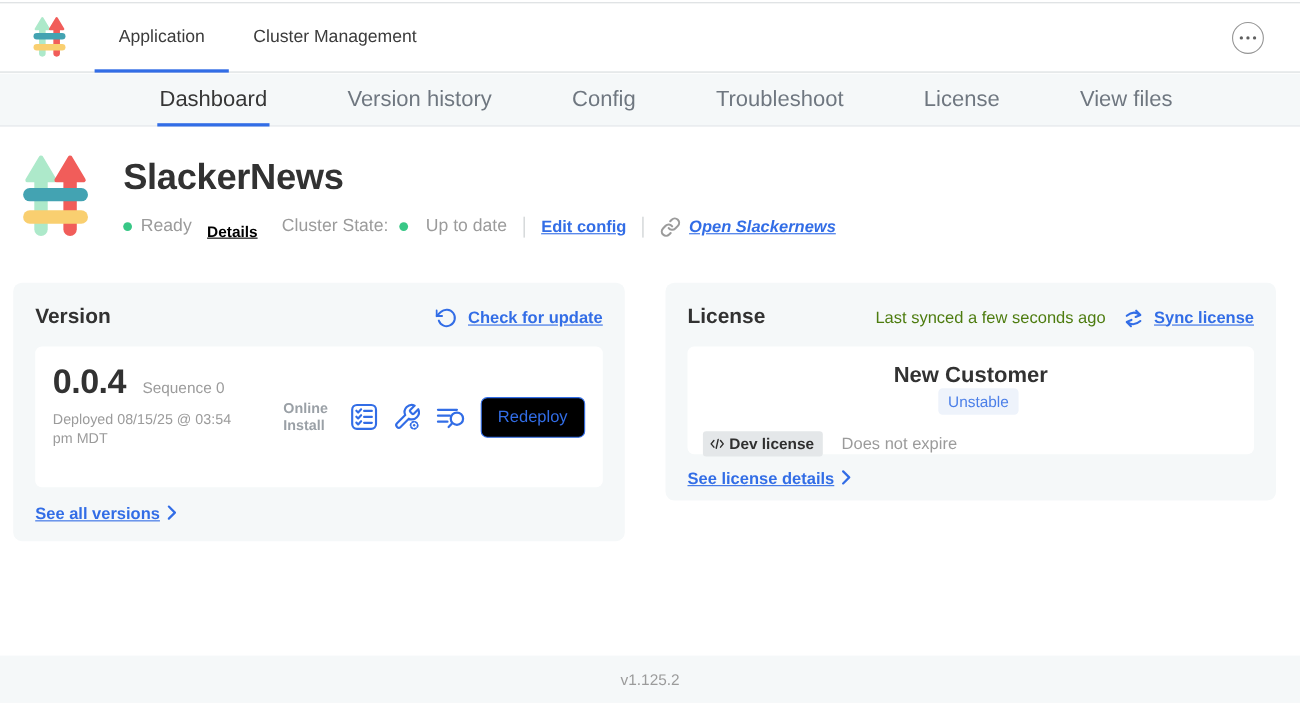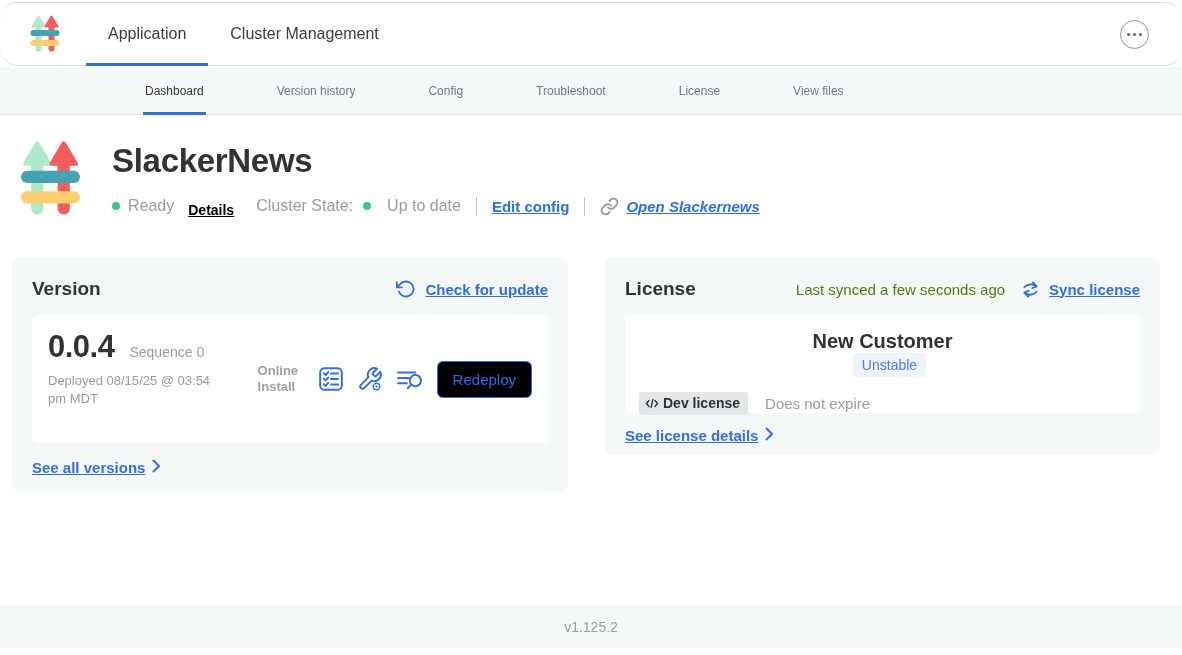--- a/index.html
+++ b/index.html
@@ -8,21 +8,21 @@
     position:relative; background:#ffffff; overflow:hidden;
     font-family:"Liberation Sans","DejaVu Sans",sans-serif; color:#323232;
     -webkit-font-smoothing:antialiased;
   }
   a { cursor:pointer; }
 
   
   .navbar {
     position:absolute; top:2px; left:0; right:0; height:64px; background:#fff;
     border-top:1px solid #d9dddf; border-bottom:1px solid #d6dbdd;
-    display:flex; align-items:center;border-radius:18px;
+    display:flex; align-items:center;
   }
   .nav-logo { margin-left:30px; flex:0 0 auto; display:flex; }
   .nav-tabs { display:flex; align-self:stretch; margin-left:26px; }
   .nav-tab {
     position:relative; display:flex; align-items:center; padding:0 22px;
     font-size:16px; font-weight:500; color:#3b3b3b; cursor:pointer; white-space:nowrap;
   }
   .nav-tab.active::after {
     content:""; position:absolute; left:0; right:0; bottom:-1px; height:3px; background:#326de6;
   }
@@ -33,21 +33,21 @@
   }
   .ellipsis-btn i { width:3px; height:3px; border-radius:50%; background:#5f5f5f; display:block; }
 
   
   .subnav {
     position:absolute; top:67px; left:0; right:0; height:48px; background:#f5f8f9;
     border-bottom:1px solid #e3e7e9; display:flex; padding-left:145px;
   }
   .subnav-tab {
     position:relative; display:flex; align-items:center; margin-right:73px;
-    font-size:12px; color:#6f7780; cursor:pointer; white-space:nowrap;
+    font-size:20px; color:#6f7780; cursor:pointer; white-space:nowrap;
   }
   .subnav-tab.active { color:#363636; }
   .subnav-tab.active::after {
     content:""; position:absolute; left:-2px; right:-2px; bottom:-1px; height:3px; background:#326de6;
   }
 
   
   .hero-logo { position:absolute; left:20px; top:139px; }
   .page-title {
     position:absolute; left:112px; top:142px; font-size:33px; font-weight:800;
@@ -112,21 +112,21 @@
   .lic-row2 { margin-top:15px; display:flex; align-items:center; }
   .type-badge {
     background:#e4e7e9; border-radius:3px; padding:3px 8px 4px 6px;
     display:inline-flex; align-items:center; gap:4px;
     font-size:14px; font-weight:700; color:#2f2f2f;text-align:center;
   }
   .expiry { margin-left:17px; font-size:15px; color:#9b9b9b; }
 
   
   .footer {
-    position:absolute; left:0; right:0; bottom:7px; height:43px; background:#f5f8f9;
+    position:absolute; left:0; right:0; bottom:16px; height:43px; background:#f5f8f9;
     display:flex; align-items:center; justify-content:center;
     font-size:14px; color:#9b9b9b;
   }
 </style>
 </head>
 <body>
 
 <header class="navbar">
   <span class="nav-logo">
     <svg width="30" height="40" viewBox="0 0 60 78">

